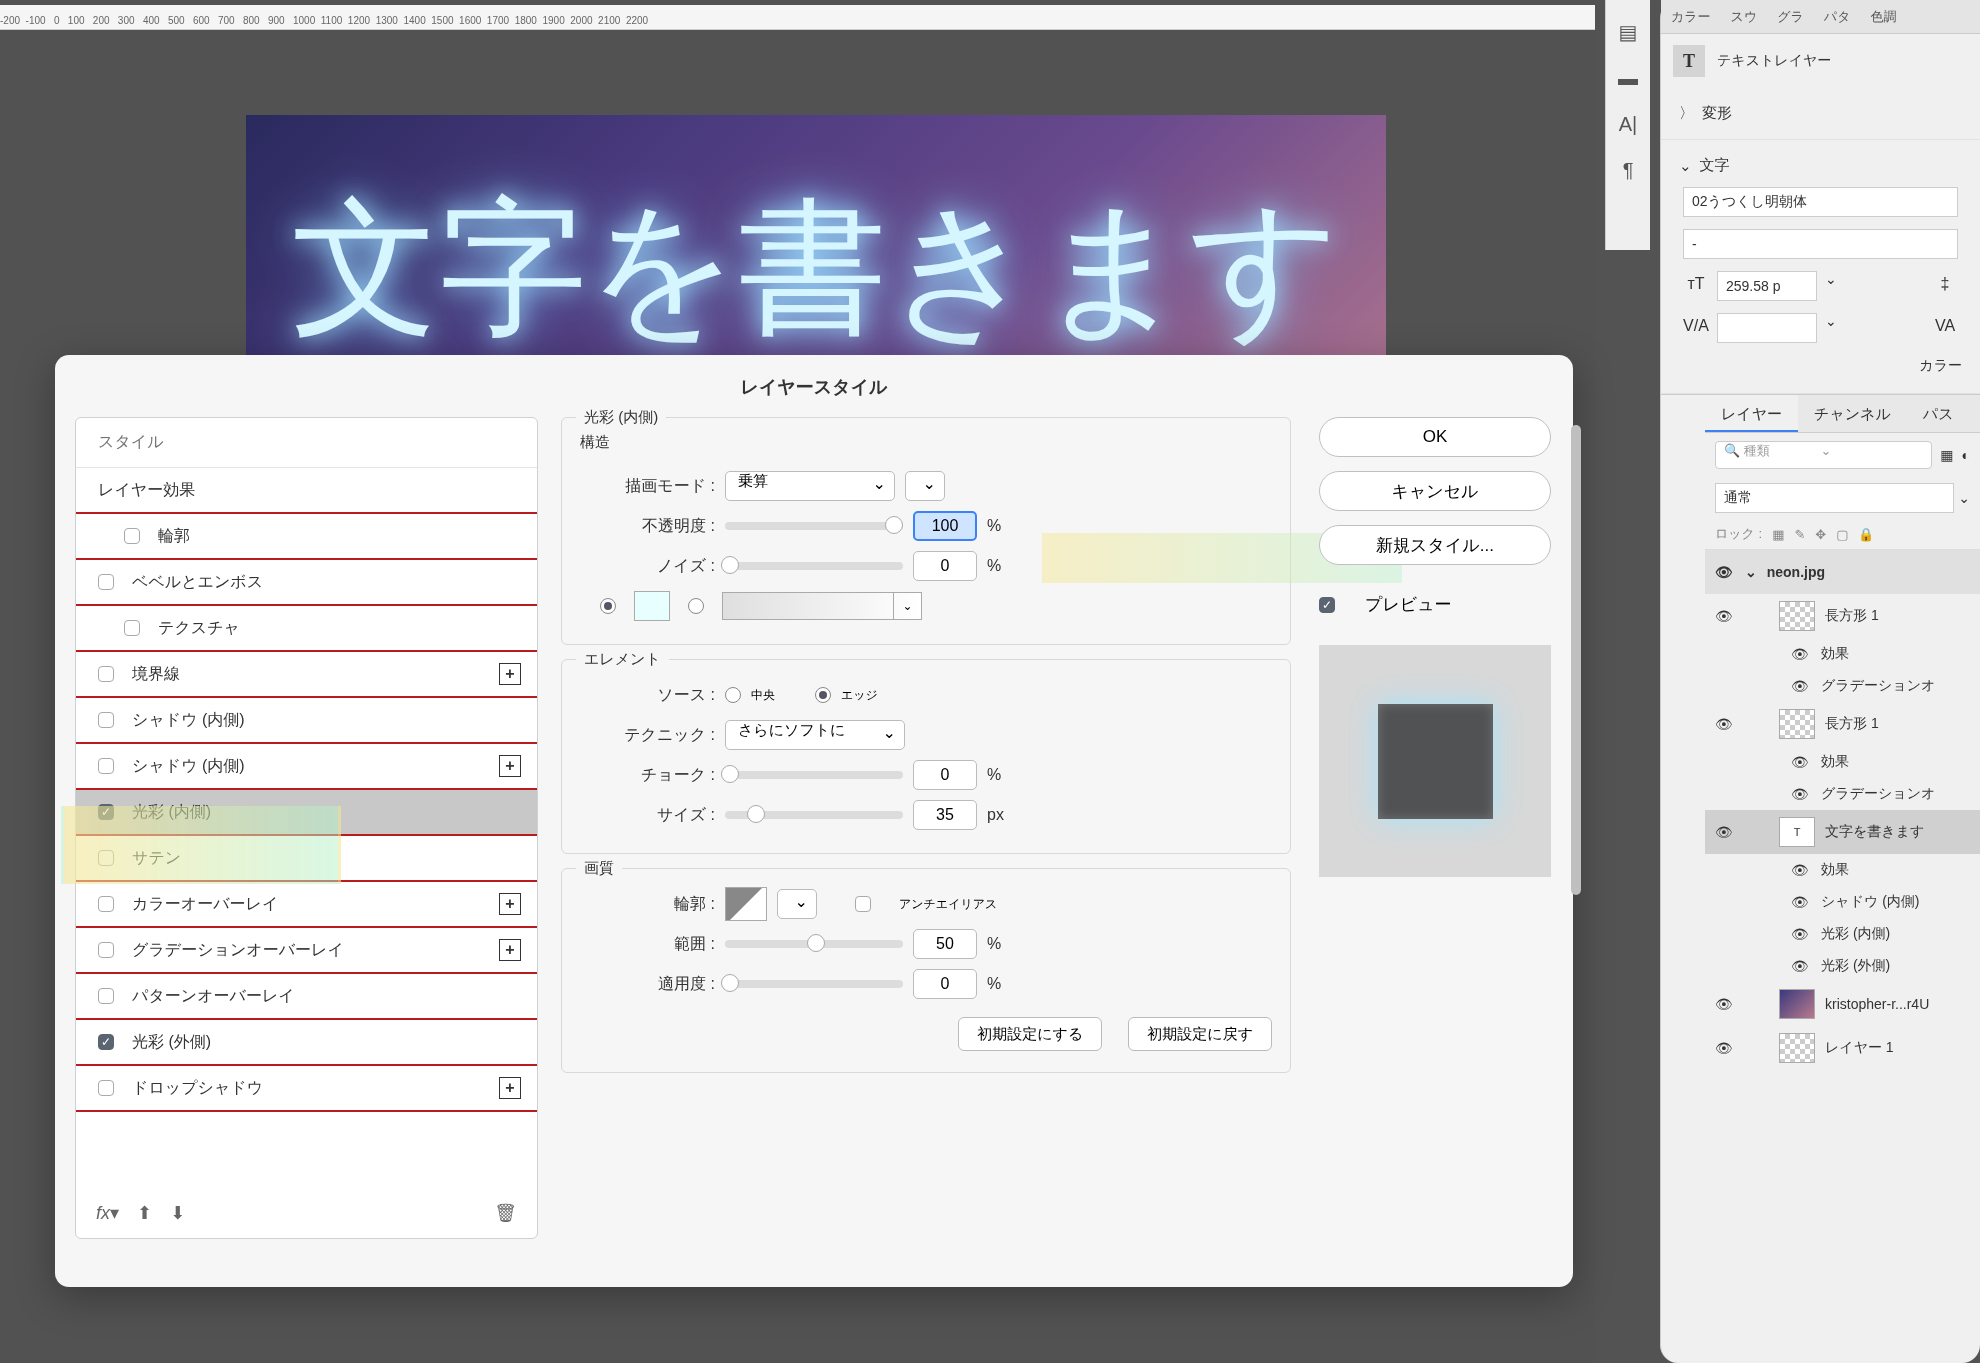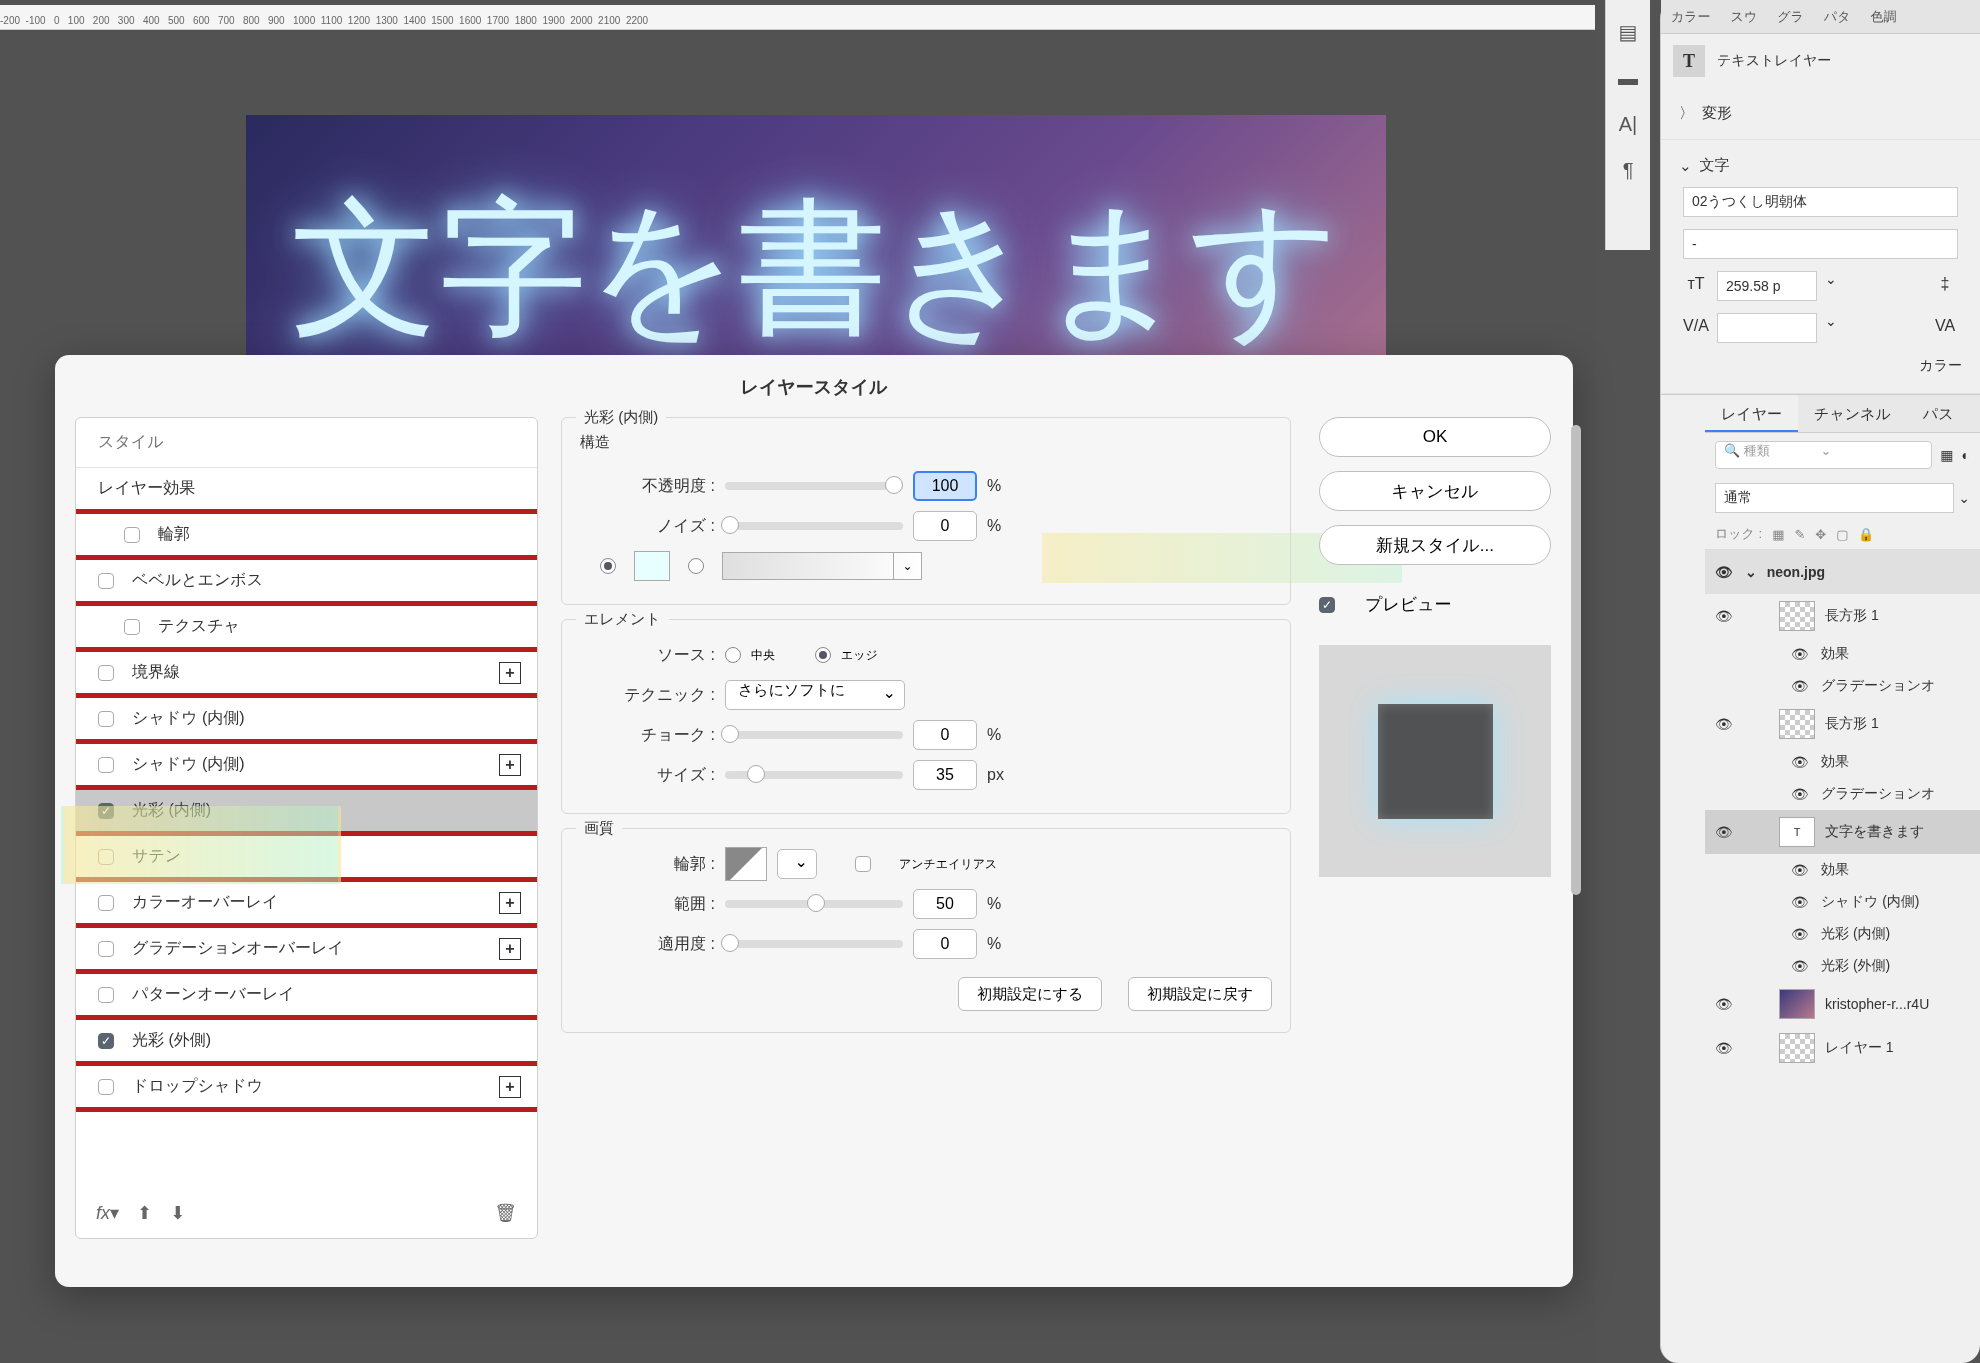--- a/index.html
+++ b/index.html
@@ -16,21 +16,21 @@
 .rtool { position: absolute; left: 1605px; top: 0; width: 45px; height: 250px; background: #efefef; border-left: 1px solid #ccc; display: flex; flex-direction: column; align-items: center; gap: 22px; padding-top: 20px; }
 .rtool-ic { width: 24px; height: 24px; display: flex; align-items: center; justify-content: center; font-size: 20px; color: #555; }
 
 
 .dialog { position: absolute; left: 55px; top: 355px; width: 1518px; height: 932px; background: #f6f6f6; border-radius: 14px; box-shadow: 0 10px 40px rgba(0,0,0,.3); }
 .dialog-title { position: absolute; top: 20px; width: 100%; text-align: center; font-size: 18px; font-weight: 600; color: #333; }
 
 
 .style-list { position: absolute; left: 20px; top: 62px; width: 463px; height: 822px; background: #fff; border: 1px solid #d0d0d0; border-radius: 6px; }
 .sl-header { padding: 14px 22px; font-size: 16px; color: #737373; border-bottom: 1px solid #e5e5e5; }
-.sl-row { position: relative; height: 46px; display: flex; align-items: center; padding: 0 22px; font-size: 16px; color: #333; border-bottom: 5px solid #b91c1c; }
+.sl-row { position: relative; height: 46px; display: flex; align-items: center; padding: 0 22px; font-size: 16px; color: #333; border-bottom: 2px solid #b91c1c; }
 .sl-row.indent { padding-left: 48px; }
 .sl-chk { width: 16px; height: 16px; border: 1px solid #aaa; border-radius: 4px; margin-right: 18px; display: flex; align-items: center; justify-content: center; background: #fff; }
 .sl-chk.checked { background: #5a6571; border-color: #5a6571; color: white; font-size: 12px; }
 .sl-row.selected { background: #c8c8c8; }
 .sl-plus { position: absolute; right: 16px; width: 22px; height: 22px; border: 1.5px solid #333; display: flex; align-items: center; justify-content: center; font-weight: bold; }
 .highlight-box { position: absolute; border: 3px solid transparent; background: linear-gradient(90deg, rgba(245,230,150,.6), rgba(180,240,200,.5)); pointer-events: none; }
 .hl1 { left: -15px; top: 388px; width: 280px; height: 78px; }
 .hl-blend { position: absolute; left: 480px; top: 115px; width: 360px; height: 50px; background: linear-gradient(90deg, rgba(245,230,150,.5), rgba(180,240,200,.4)); pointer-events: none; }
 
 .sl-footer { position: absolute; bottom: 0; left: 0; right: 0; height: 50px; display: flex; align-items: center; padding: 0 20px; gap: 18px; font-size: 18px; color: #666; }
@@ -192,20 +192,25 @@
       <span>🗑</span>
     </div>
   </div>
 
   <div class="settings">
     <div class="group">
       <div class="group-title">光彩 (内側)</div>
       <div class="group-sub">構造</div>
       <div class="hl-blend"></div>
       <div class="frow">
+        <div class="flabel">描画モード :</div>
+        <div class="select" style="width:170px">乗算</div>
+        <div class="select" style="width:30px"></div>
+      </div>
+      <div class="frow">
         <div class="flabel">不透明度 :</div>
         <div class="slider" style="width:178px">
             <div class="slider-thumb" style="left:160px"></div>
           </div>
         <input class="numbox sel" value="100" style="">
         <div class="unit">%</div>
       </div>
       <div class="frow">
         <div class="flabel">ノイズ :</div>
         <div class="slider" style="width:178px">

